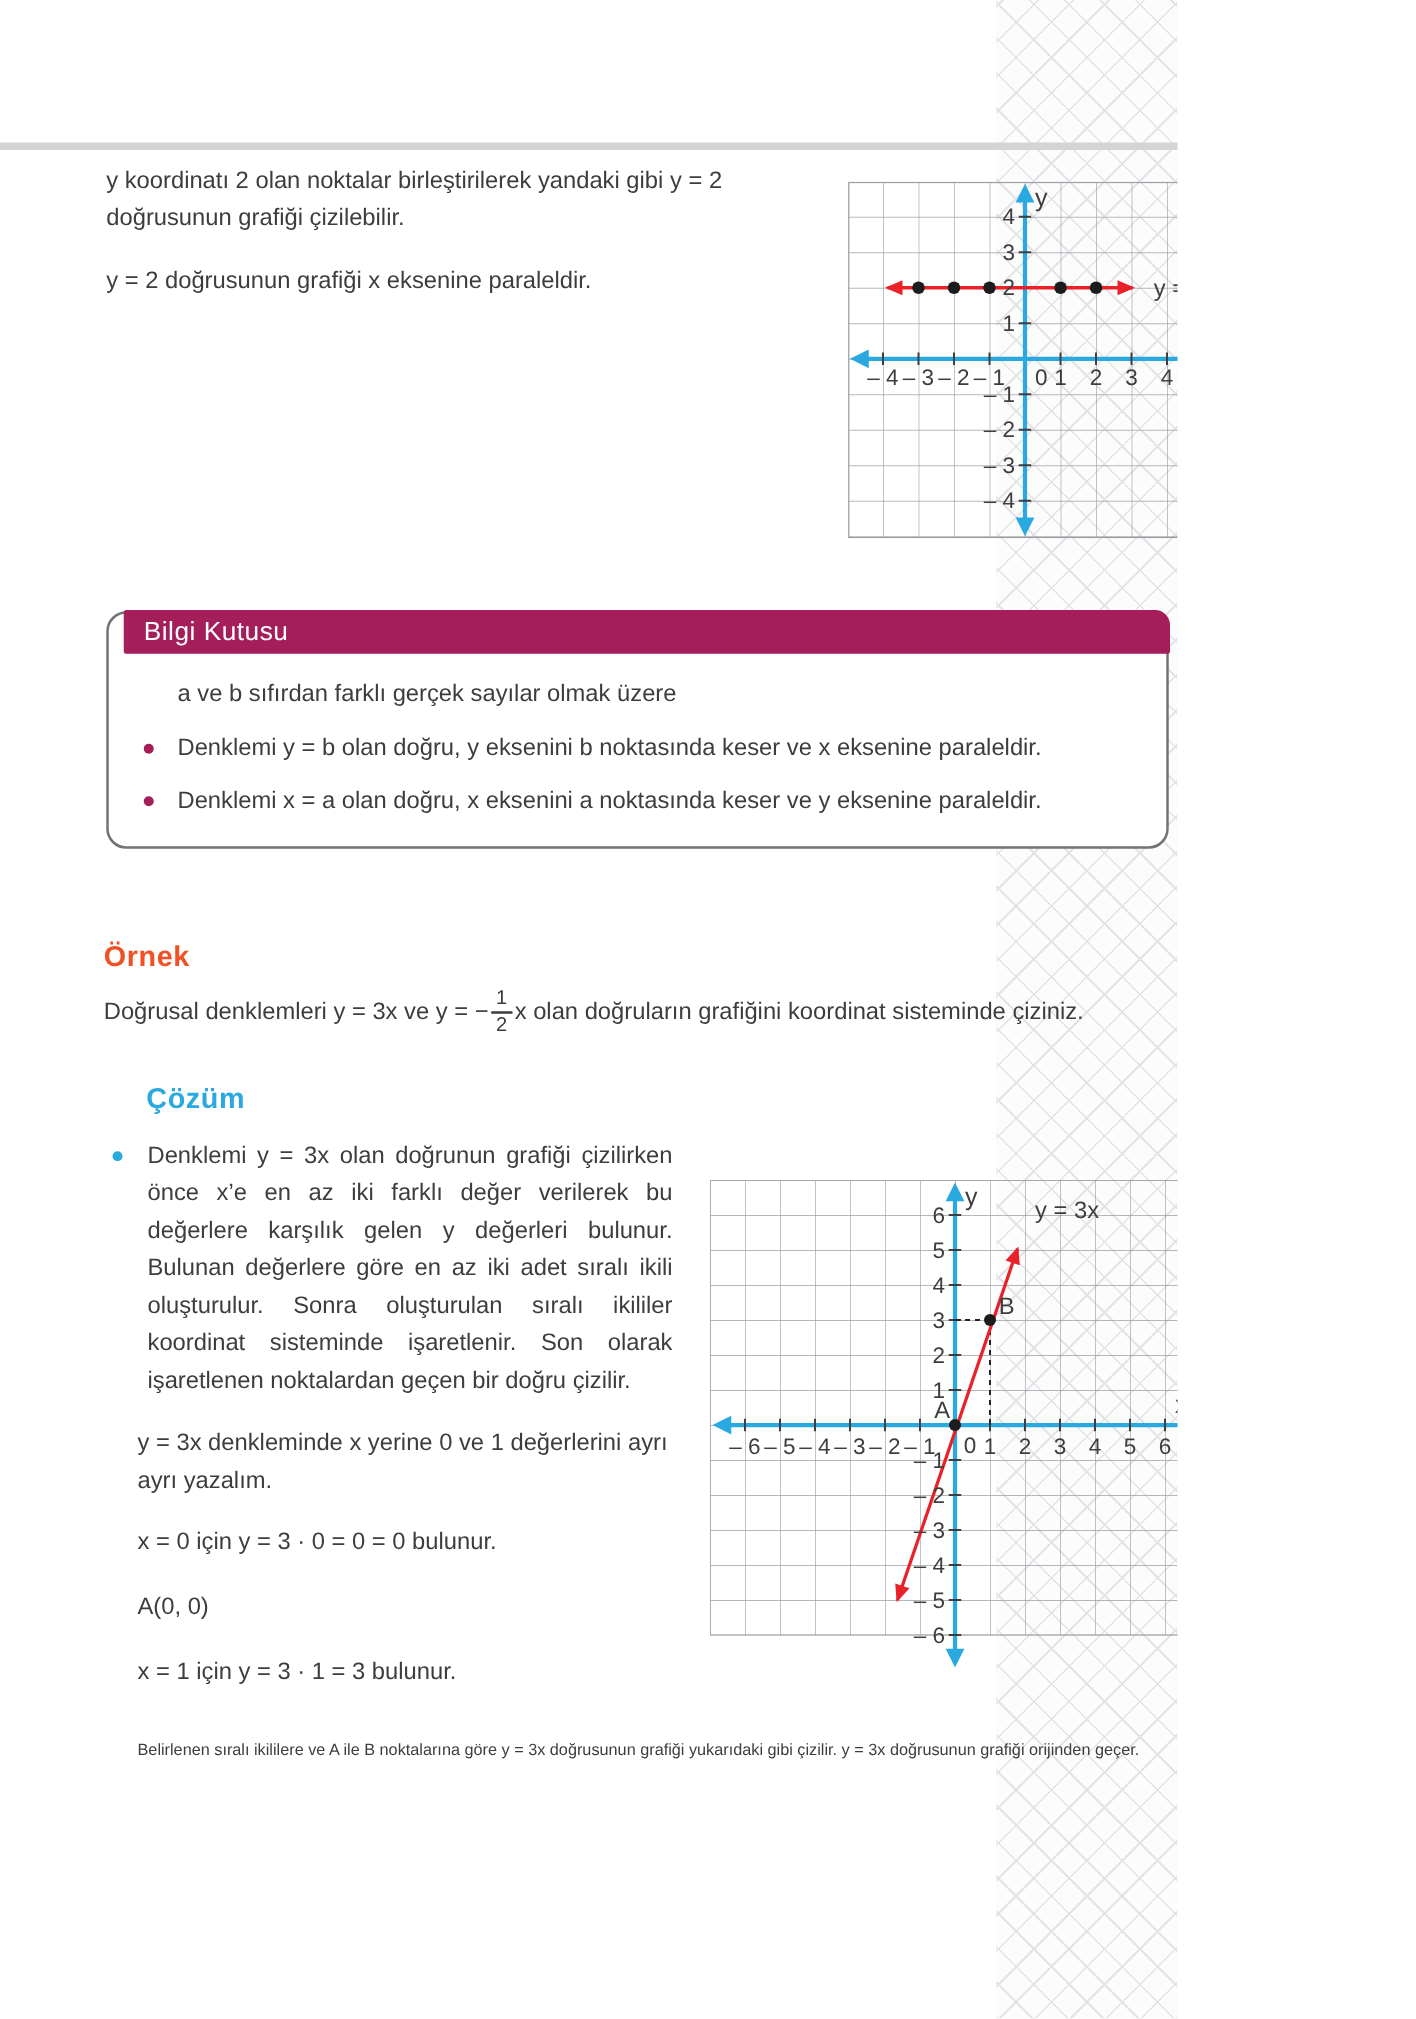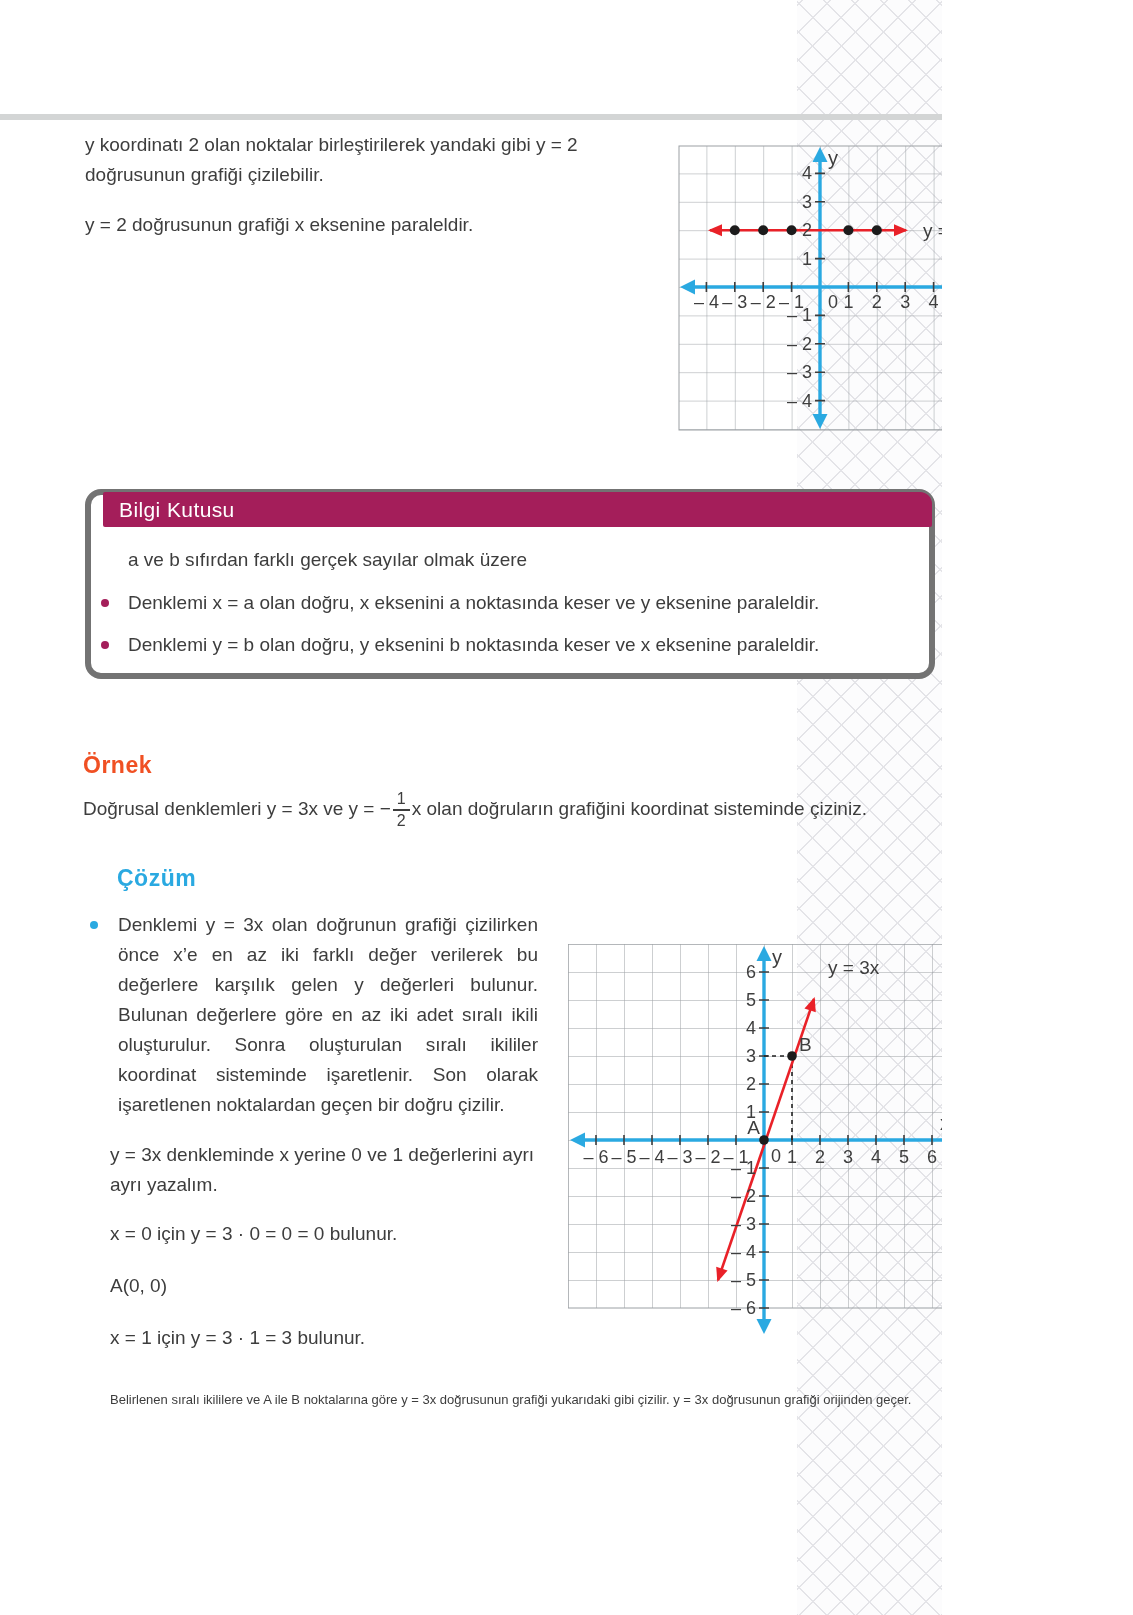--- a/index.html
+++ b/index.html
@@ -16,25 +16,25 @@
   .intro p{margin:0 0 20px 0;}
 
   .graph-box{position:absolute;}
   .graph-box svg text{font-family:"Liberation Sans",sans-serif;fill:#3e3e3e;}
   .tl{font-size:18px;}
   .axname{font-size:20px;}
   .eqlabel{font-size:19px;fill:#e92128;}
   .ptlabel{font-size:19px;fill:#e92128;}
 
   .infobox{position:absolute;left:85px;top:489px;width:850px;height:190px;
-    border:6px solid #737373;border-radius:16px;background:#fff;box-sizing:border-box;}
+    border:2px solid #737373;border-radius:16px;background:#fff;box-sizing:border-box;}
   .infobox-header{position:absolute;left:12px;right:-3px;top:-3px;height:35px;background:#a41e5a;
     border-radius:2px 12px 2px 2px;color:#ffffff;font-size:21px;line-height:35px;
     padding-left:16px;letter-spacing:.4px;}
-  .infobox-body{padding:50px 30px 0 37px;font-size:19px;line-height:30px;}
+  .infobox-body{padding:50px 30px 0 55px;font-size:19px;line-height:30px;}
   .infobox-intro{margin:0 0 13px 0;}
   .ib-item{display:flex;margin:0 0 12px -27px;}
   .ib-dot{width:8px;height:8px;border-radius:50%;background:#a41e5a;margin:11px 19px 0 0;flex:none;}
 
   .sec-title{position:absolute;font-size:23px;font-weight:bold;letter-spacing:.5px;}
   .title-ornek{left:83px;top:752px;color:#f05023;}
   .title-cozum{left:83px;top:865px;color:#2aa9e1;margin-left:34px;}
 
   .example-text{position:absolute;left:83px;top:790px;width:860px;font-size:19px;line-height:30px;}
   .frac{display:inline-block;text-align:center;vertical-align:middle;font-size:16px;line-height:1.15;margin:0 2px;}
@@ -119,25 +119,25 @@
       <text class="eqlabel" x="245" y="92">y = 2</text>
     </svg>
   </div>
 
   <div class="infobox">
     <div class="infobox-header">Bilgi Kutusu</div>
     <div class="infobox-body">
       <p class="infobox-intro">a ve b sıfırdan farklı gerçek sayılar olmak üzere</p>
       <div class="ib-item">
         <span class="ib-dot"></span>
-        <span>Denklemi x = a olan doğru, x eksenini a noktasında keser ve y eksenine paraleldir.</span>
+        <span>Denklemi y = b olan doğru, y eksenini b noktasında keser ve x eksenine paraleldir.</span>
       </div>
       <div class="ib-item">
         <span class="ib-dot"></span>
-        <span>Denklemi y = b olan doğru, y eksenini b noktasında keser ve x eksenine paraleldir.</span>
+        <span>Denklemi x = a olan doğru, x eksenini a noktasında keser ve y eksenine paraleldir.</span>
       </div>
     </div>
   </div>
 
   <div class="sec-title title-ornek">Örnek</div>
 
   <div class="example-text">
     <span>Doğrusal denklemleri y = 3x ve y = −</span><span class="frac"><span class="num">1</span><span class="den">2</span></span><span>x olan doğruların grafiğini koordinat sisteminde çiziniz.</span>
   </div>
 

